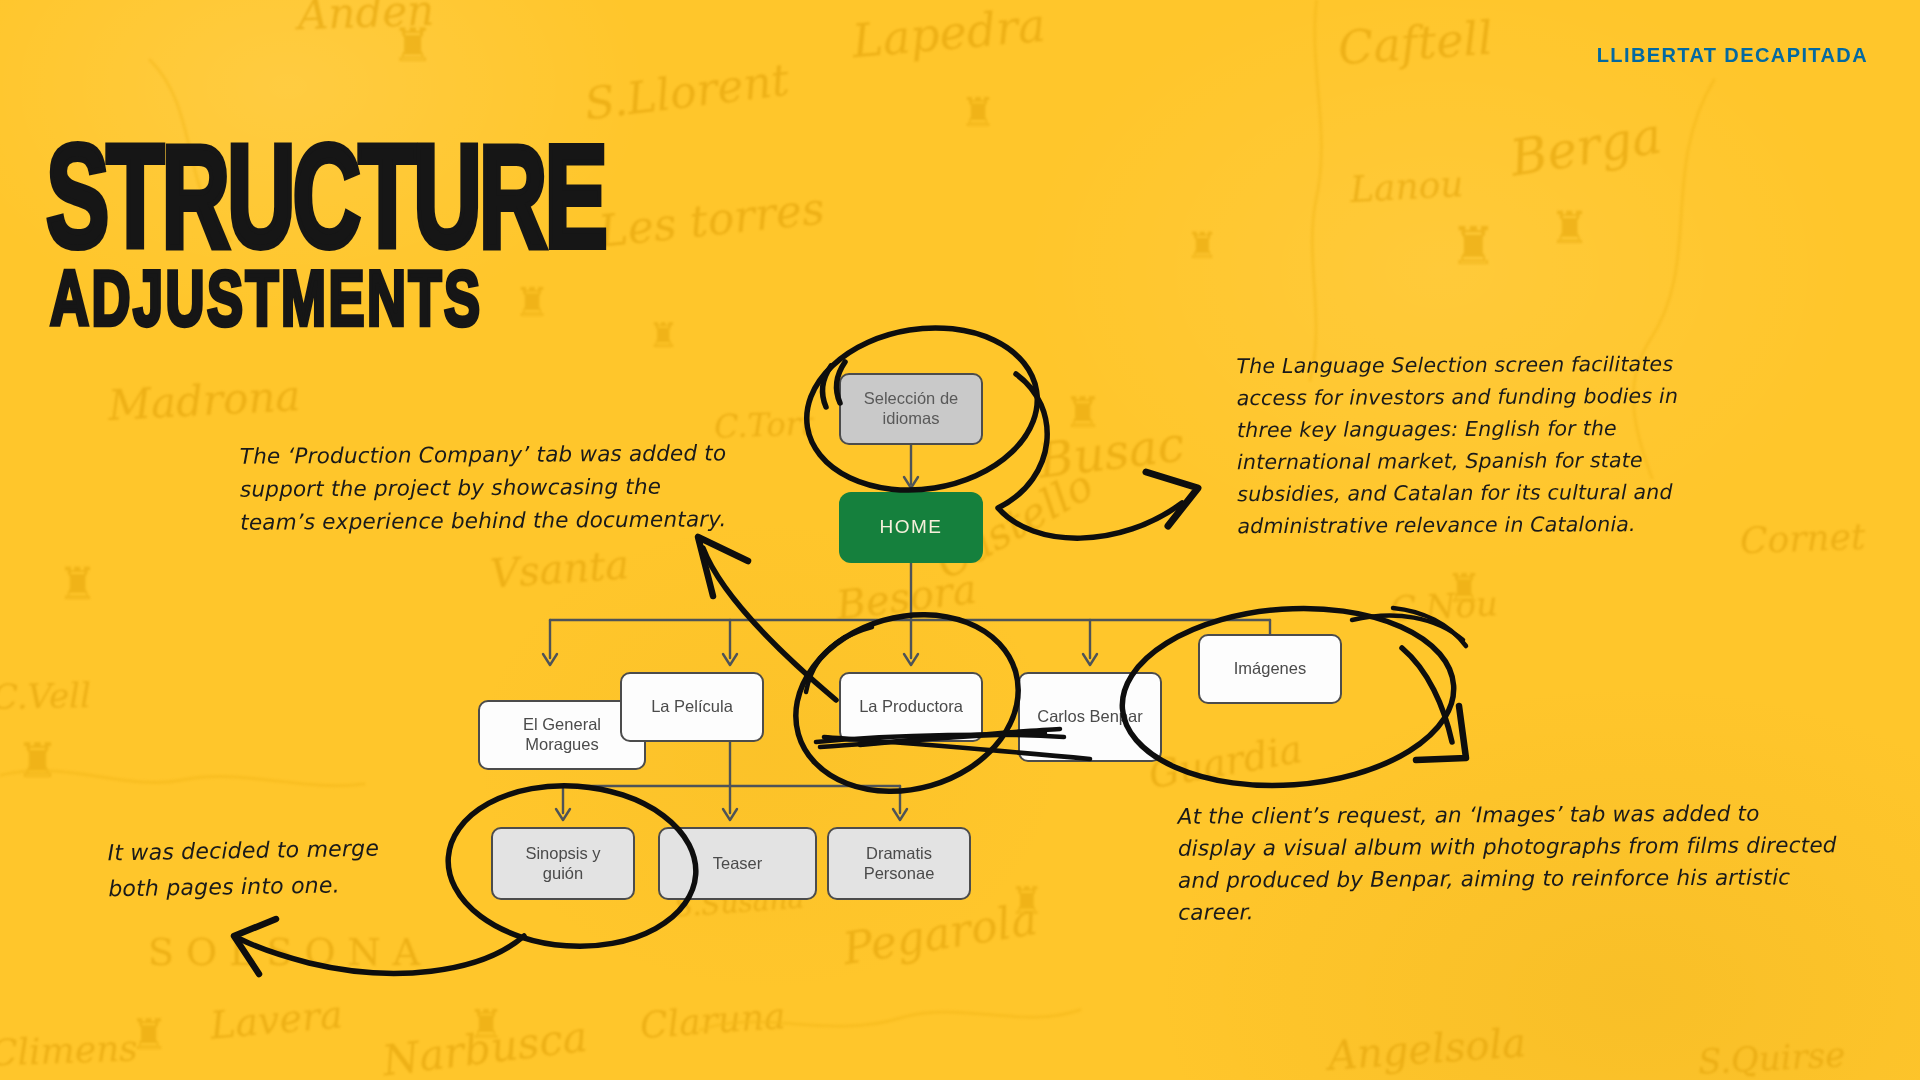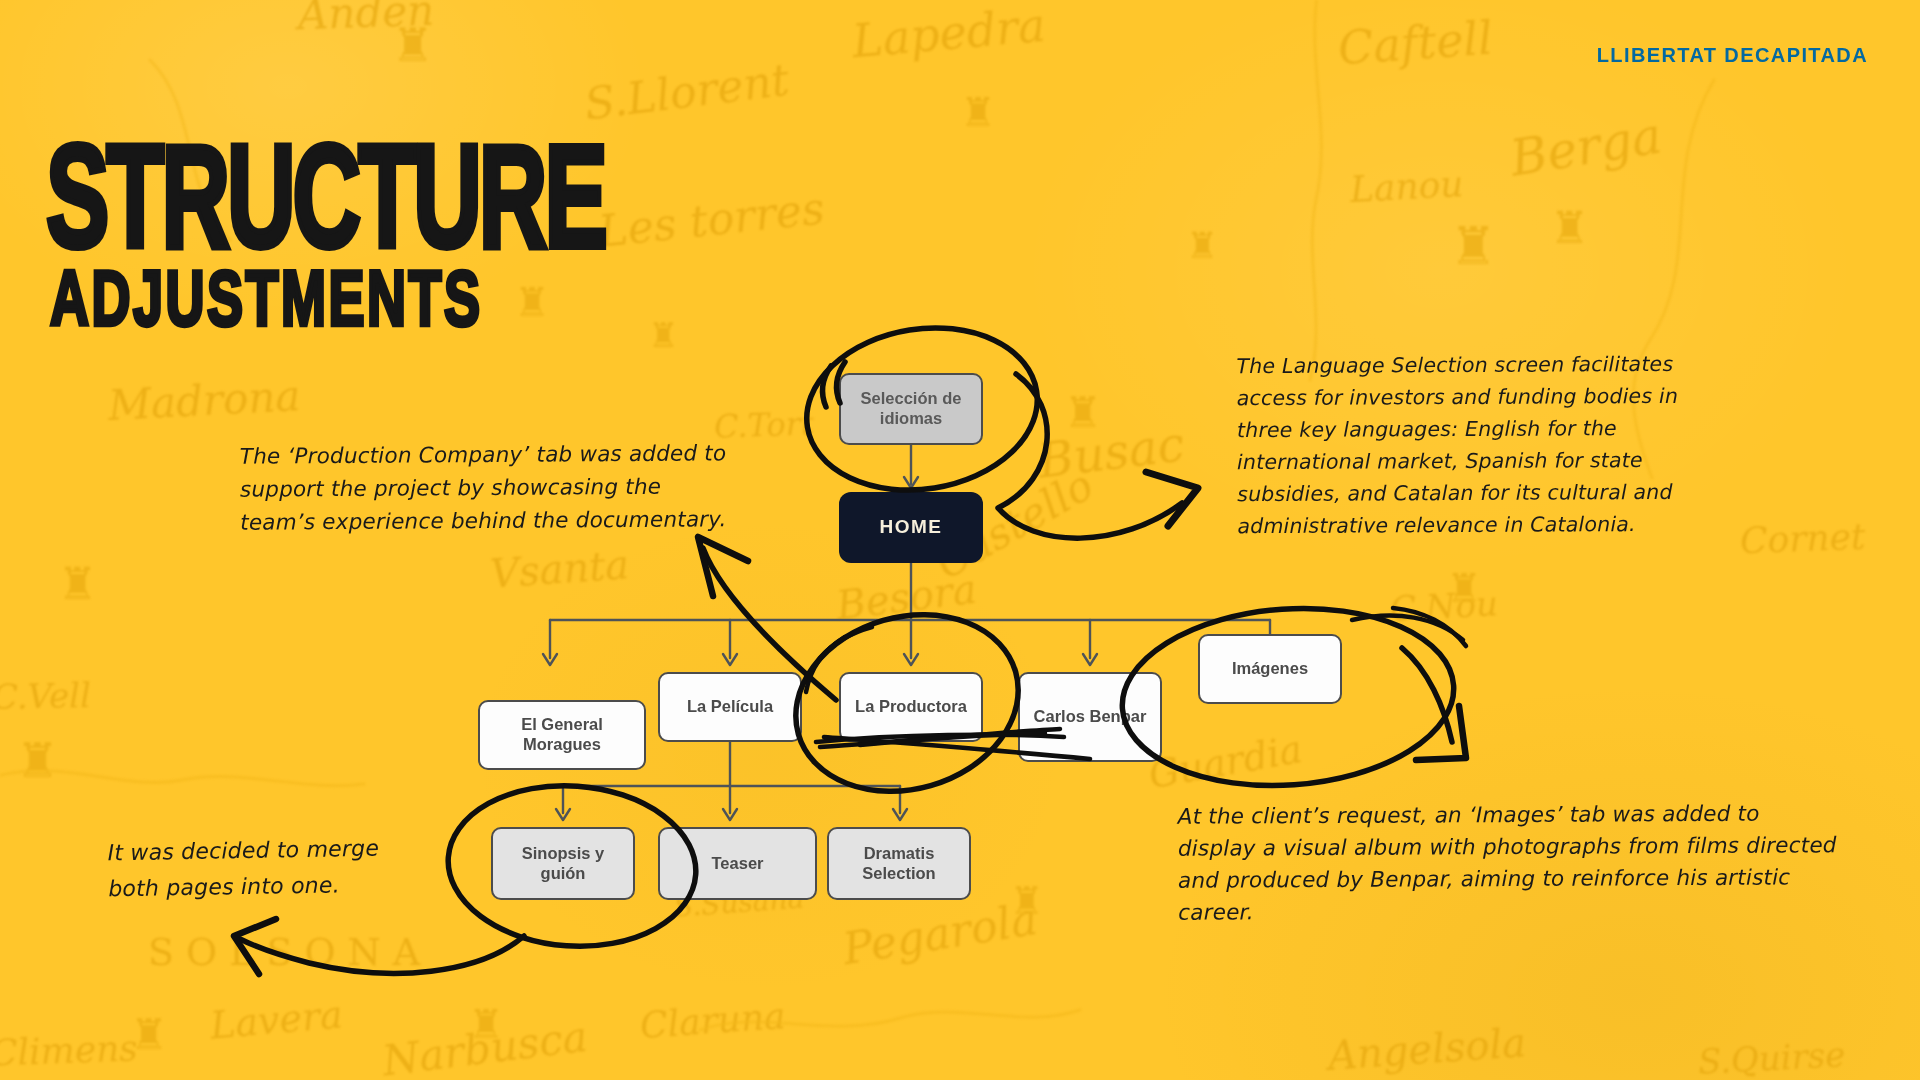--- a/index.html
+++ b/index.html
@@ -41,28 +41,28 @@
   .title2{
     position:absolute;left:50px;top:252px;
     font-size:54px;font-weight:bold;color:#161616;letter-spacing:2.5px;
     -webkit-text-stroke:3px #161616;
     transform:scaleY(1.45);transform-origin:left top;white-space:nowrap;
   }
   
   .node{
     position:absolute;display:flex;align-items:center;justify-content:center;
     text-align:center;border-radius:10px;box-sizing:border-box;
-    font-weight:bold;font-size:16.5px;line-height:1.2;color:#4b4b4b;
+    font-weight:normal;font-size:16.5px;line-height:1.2;color:#4b4b4b;
     padding:4px 10px;z-index:3;
   }
   .n-white{background:#fdfdfd;border:2.5px solid #4c4c4c;}
   .n-gray{background:#c9c9c9;border:2.5px solid #4c4c4c;color:#595959;}
   .n-light{background:#e3e3e3;border:2.5px solid #4c4c4c;}
   .n-dark{
-    background:#0f172a;border:none;border-radius:12px;
+    background:#15803d;border:none;border-radius:12px;
     color:#f6efdb;font-size:19px;letter-spacing:1.5px;
   }
   
   .svg-abs{position:absolute;left:0;top:0;z-index:2;pointer-events:none;}
   .svg-hand{z-index:4;}
   
   .note{position:absolute;z-index:5;color:#1a1a1a;
     font-family:"DejaVu Sans",sans-serif;font-style:italic;letter-spacing:.2px;}
   .note .nl{white-space:nowrap;}
   .note-production{left:240px;top:438px;font-size:21.5px;line-height:33px;transform:rotate(-.4deg);}
@@ -166,41 +166,41 @@
   <div class="node n-gray" style="left:839px;top:373px;width:144px;height:72px">
       <span>Selección de idiomas</span>
     </div>
   <div class="node n-dark" style="left:839px;top:492px;width:144px;height:71px">
       <span>HOME</span>
     </div>
 
   <div class="node n-white" style="left:478px;top:700px;width:168px;height:70px">
       <span>El General Moragues</span>
     </div>
-  <div class="node n-white" style="left:658px;top:672px;width:144px;height:70px">
+  <div class="node n-white" style="left:620px;top:672px;width:144px;height:70px">
       <span>La Película</span>
     </div>
   <div class="node n-white" style="left:839px;top:672px;width:144px;height:70px">
       <span>La Productora</span>
     </div>
   <div class="node n-white" style="left:1018px;top:672px;width:144px;height:90px">
       <span>Carlos Benpar</span>
     </div>
   <div class="node n-white" style="left:1198px;top:634px;width:144px;height:70px">
       <span>Imágenes</span>
     </div>
 
   <div class="node n-light" style="left:491px;top:827px;width:144px;height:73px">
       <span>Sinopsis y guión</span>
     </div>
   <div class="node n-light" style="left:658px;top:827px;width:159px;height:73px">
       <span>Teaser</span>
     </div>
   <div class="node n-light" style="left:827px;top:827px;width:144px;height:73px">
-      <span>Dramatis Selection</span>
+      <span>Dramatis Personae</span>
     </div>
 
   <svg class="svg-abs svg-hand" width="1920" height="1080" viewBox="0 0 1920 1080">
     <g fill="none" stroke="#0e0e0e" stroke-width="5.5" stroke-linecap="round" stroke-linejoin="round">
 
       <ellipse cx="922" cy="409" rx="116" ry="80" transform="rotate(-9 922 409)"></ellipse>
       <path d="M831 366 C822 379 820 393 826 407"></path>
       <path d="M845 362 C836 375 834 389 840 403"></path>
 
       <path d="M1016 374 C1062 407 1058 478 998 508 C1034 549 1120 549 1182 503"></path>

